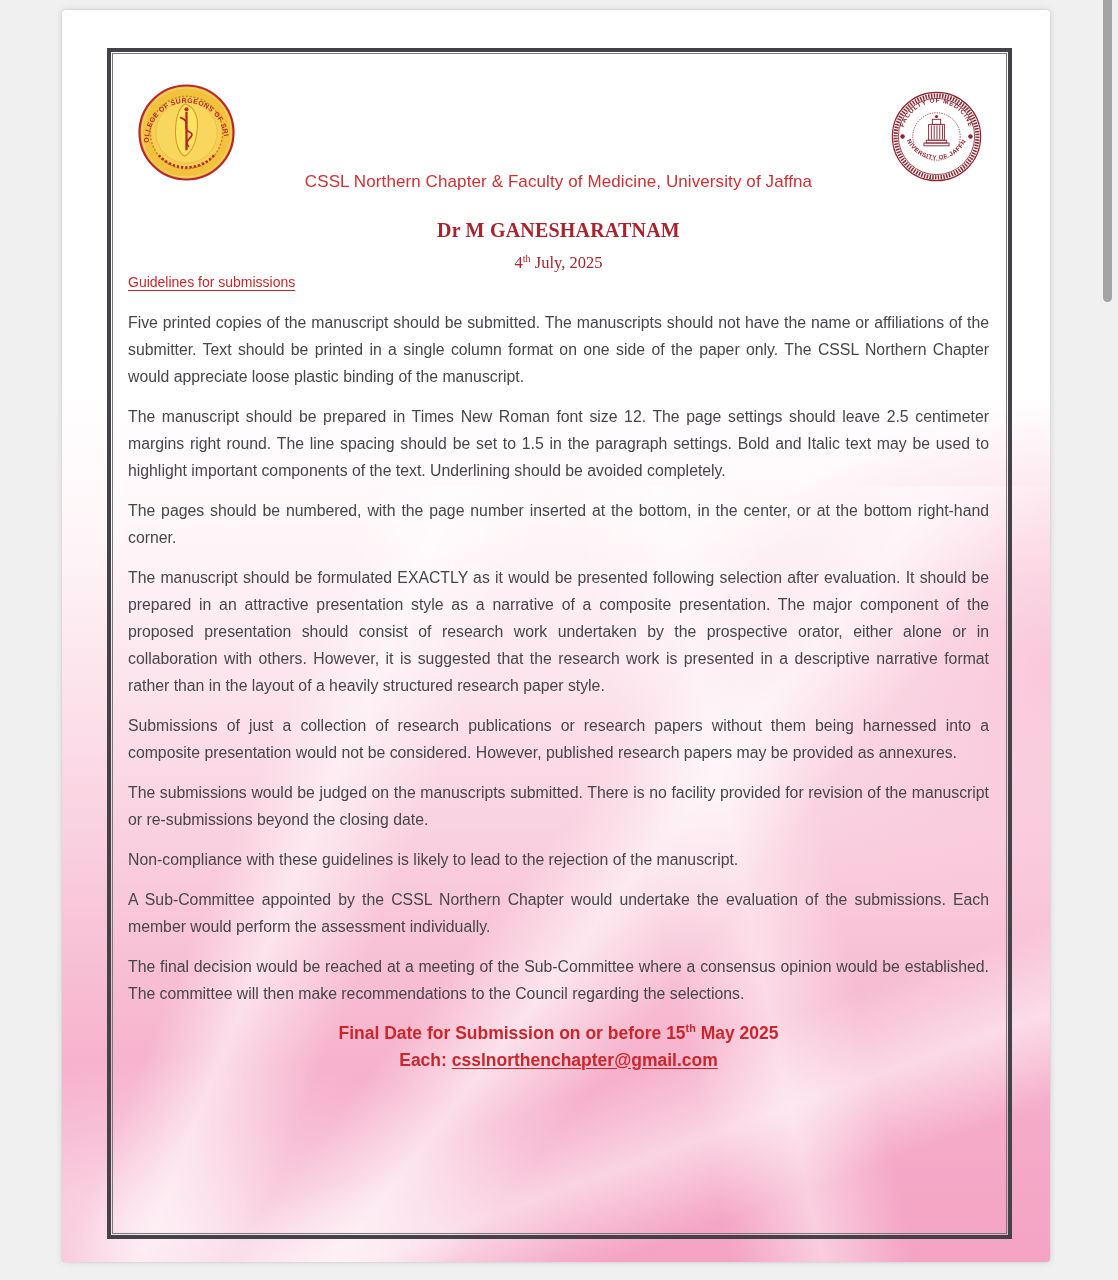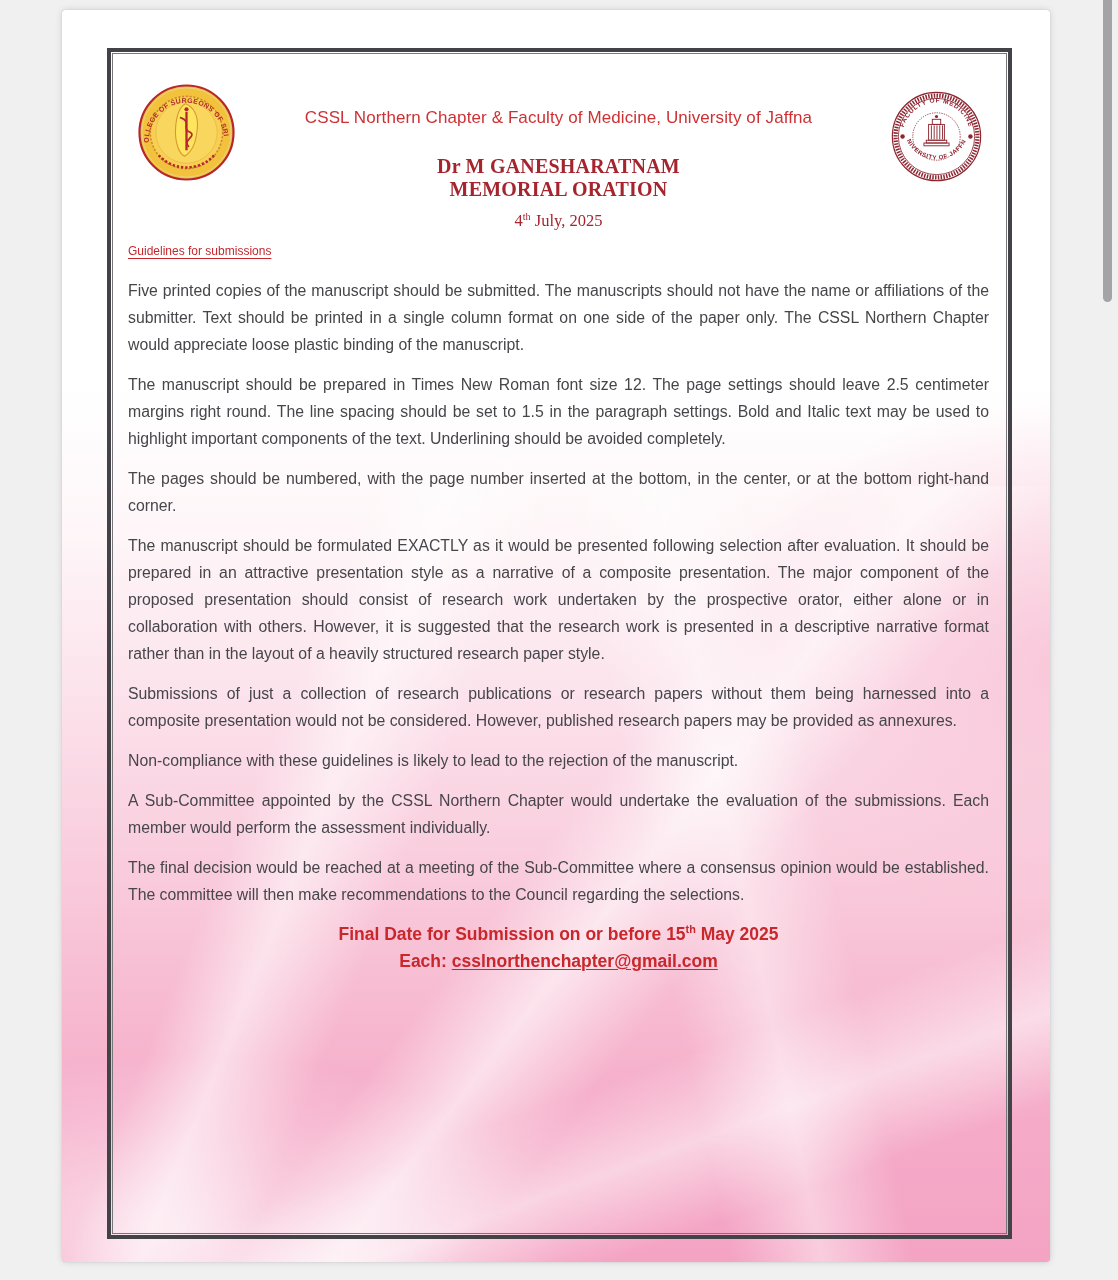--- a/index.html
+++ b/index.html
@@ -55,41 +55,41 @@
   }
 
   
   .logo { position: absolute; }
   .logo-left  { left: 26px;  top: 31px;  width: 99px; height: 99px; }
   .logo-right { right: 25px; top: 38px;  width: 93px; height: 93px; }
 
   
   .content {
     position: absolute; inset: 0;
-    padding: 55px 19px 0 17px;
+    padding: 119px 19px 0 17px;
   }
   .org-line {
     text-align: center;
     font-size: 17px; line-height: 22px;
     color: #cd3134;
     letter-spacing: 0.1px;
   }
   .title-block {
     margin-top: 26px;
     text-align: center;
     font-family: "Liberation Serif", serif;
     color: #a5242d;
   }
   .title-line { font-size: 20px; line-height: 22.5px; font-weight: bold; letter-spacing: 0.2px; }
   .date-line  { font-size: 16.5px; line-height: 22px; margin-top: 10px; }
   sup { vertical-align: super; font-size: 0.62em; line-height: 0; }
 
   .section-heading {
-    margin-top: 12px; margin-bottom: 19px;
-    font-size: 12px; font-weight: normal;
+    margin-bottom: 19px;
+    font-size: 14px; font-weight: normal;
     color: #c4282d;
     text-decoration: underline;
     text-underline-offset: 3px;
   }
   .body-copy p {
     margin: 0 0 13px 0;
     font-size: 15.8px;
     line-height: 27px;
     color: #46464a;
     text-align: justify;
@@ -171,32 +171,32 @@
       <circle cx="13.5" cy="50" r="2.4" fill="#8e2631"></circle>
       <circle cx="86.5" cy="50" r="2.4" fill="#8e2631"></circle>
     </svg>
 
     <div class="content">
 
       <div class="org-line">CSSL Northern Chapter &amp; Faculty of Medicine, University of Jaffna</div>
 
       <div class="title-block">
         <div class="title-line">Dr M GANESHARATNAM</div>
-        <div class="title-line">MEMORIAL ORATION</div>
         <div class="date-line"><span>4</span><sup>th</sup><span> July, 2025</span></div>
       </div>
 
       <h2 class="section-heading">Guidelines for submissions</h2>
 
       <div class="body-copy">
         <p>Five printed copies of the manuscript should be submitted. The manuscripts should not have the name or affiliations of the submitter. Text should be printed in a single column format on one side of the paper only. The CSSL Northern Chapter would appreciate loose plastic binding of the manuscript.</p>
         <p>The manuscript should be prepared in Times New Roman font size 12. The page settings should leave 2.5 centimeter margins right round. The line spacing should be set to 1.5 in the paragraph settings. Bold and Italic text may be used to highlight important components of the text. Underlining should be avoided completely.</p>
         <p>The pages should be numbered, with the page number inserted at the bottom, in the center, or at the bottom right-hand corner.</p>
         <p>The manuscript should be formulated EXACTLY as it would be presented following selection after evaluation. It should be prepared in an attractive presentation style as a narrative of a composite presentation. The major component of the proposed presentation should consist of research work undertaken by the prospective orator, either alone or in collaboration with others. However, it is suggested that the research work is presented in a descriptive narrative format rather than in the layout of a heavily structured research paper style.</p>
         <p>Submissions of just a collection of research publications or research papers without them being harnessed into a composite presentation would not be considered. However, published research papers may be provided as annexures.</p>
+        <p>The submissions would be judged on the manuscripts submitted. There is no facility provided for revision of the manuscript or re-submissions beyond the closing date.</p>
         <p>Non-compliance with these guidelines is likely to lead to the rejection of the manuscript.</p>
         <p>A Sub-Committee appointed by the CSSL Northern Chapter would undertake the evaluation of the submissions. Each member would perform the assessment individually.</p>
         <p>The final decision would be reached at a meeting of the Sub-Committee where a consensus opinion would be established. The committee will then make recommendations to the Council regarding the selections.</p>
       </div>
 
       <div class="footer-block">
         <div><span>Final Date for Submission on or before 15</span><sup>th</sup><span> May 2025</span></div>
         <div><span>Each: </span><span class="email-addr">csslnorthenchapter@gmail.com</span></div>
       </div>
 

